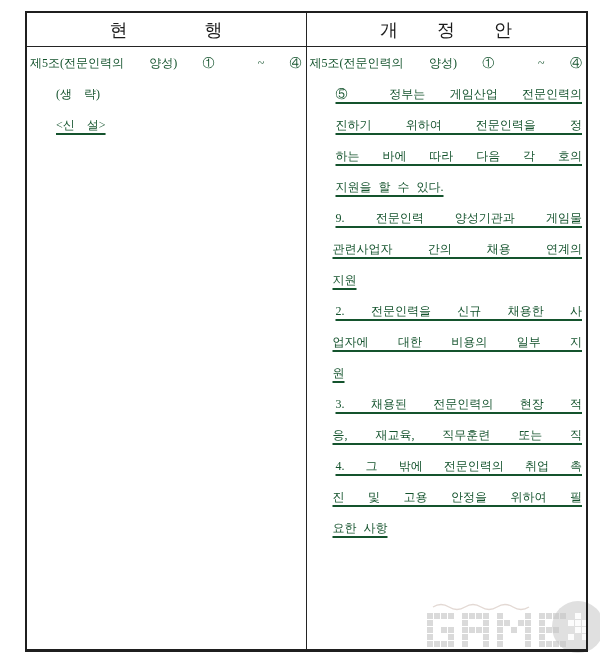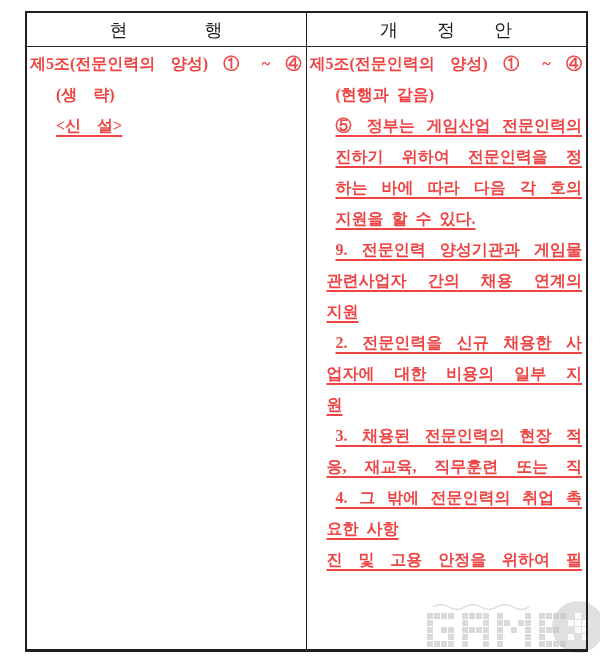--- a/index.html
+++ b/index.html
@@ -55,32 +55,31 @@
     min-height: 0;
   }
   .body-col {
     flex: 1 1 50%;
     padding-top: 1px;
     box-sizing: border-box;
     overflow: hidden;
   }
   .body-col.left { border-right: 1.5px solid #242424; }
   .line {
-    font-size: 16px;
+    font-size: 12px;
     line-height: 31px;
     height: 31px;
-    color: #ef4444;
+    color: #14532d;
     padding-right: 4px;
     word-spacing: 4px;
     white-space: pre-wrap;
-    font-weight: bold;
   }
   .ind0 { padding-left: 3px; }
   .ind1 { padding-left: 29px; }
-  .ind2 { padding-left: 20px; }
+  .ind2 { padding-left: 26px; }
   .just {
     text-align: justify;
     text-align-last: justify;
   }
   .uline {
     text-decoration: underline;
     text-decoration-thickness: 1.5px;
     text-underline-offset: 4px;
     text-decoration-skip-ink: none;
   }
@@ -165,33 +164,32 @@
       <div class="hdr-cell">개　　정　　안</div>
     </div>
     <div class="body-row">
       <div class="body-col left" id="col-current">
           <div class="line ind0 just">제5조(전문인력의 양성) ① ~ ④</div>
           <div class="line ind1">(생　략)</div>
           <div class="line ind1 uline">&lt;신　설&gt;</div>
         </div>
       <div class="body-col" id="col-amendment">
           <div class="line ind0 just">제5조(전문인력의 양성) ① ~ ④</div>
-          <div class="line ind1">(현행과 같음)</div>
           <div class="line ind1 just uline">⑤ 정부는 게임산업 전문인력의</div>
           <div class="line ind1 just uline">진하기 위하여 전문인력을 정</div>
           <div class="line ind1 just uline">하는 바에 따라 다음 각 호의</div>
           <div class="line ind1 uline">지원을 할 수 있다.</div>
           <div class="line ind1 just uline">9. 전문인력 양성기관과 게임물</div>
           <div class="line ind2 just uline">관련사업자 간의 채용 연계의</div>
           <div class="line ind2 uline">지원</div>
           <div class="line ind1 just uline">2. 전문인력을 신규 채용한 사</div>
           <div class="line ind2 just uline">업자에 대한 비용의 일부 지</div>
           <div class="line ind2 uline">원</div>
           <div class="line ind1 just uline">3. 채용된 전문인력의 현장 적</div>
           <div class="line ind2 just uline">응, 재교육, 직무훈련 또는 직</div>
           <div class="line ind1 just uline">4. 그 밖에 전문인력의 취업 촉</div>
+          <div class="line ind2 just uline">진 및 고용 안정을 위하여 필</div>
           <div class="line ind2 uline">요한 사항</div>
-          <div class="line ind2 just uline">진 및 고용 안정을 위하여 필</div>
         </div>
     </div>
   </div>
 
 </div>
 
 </body></html>

